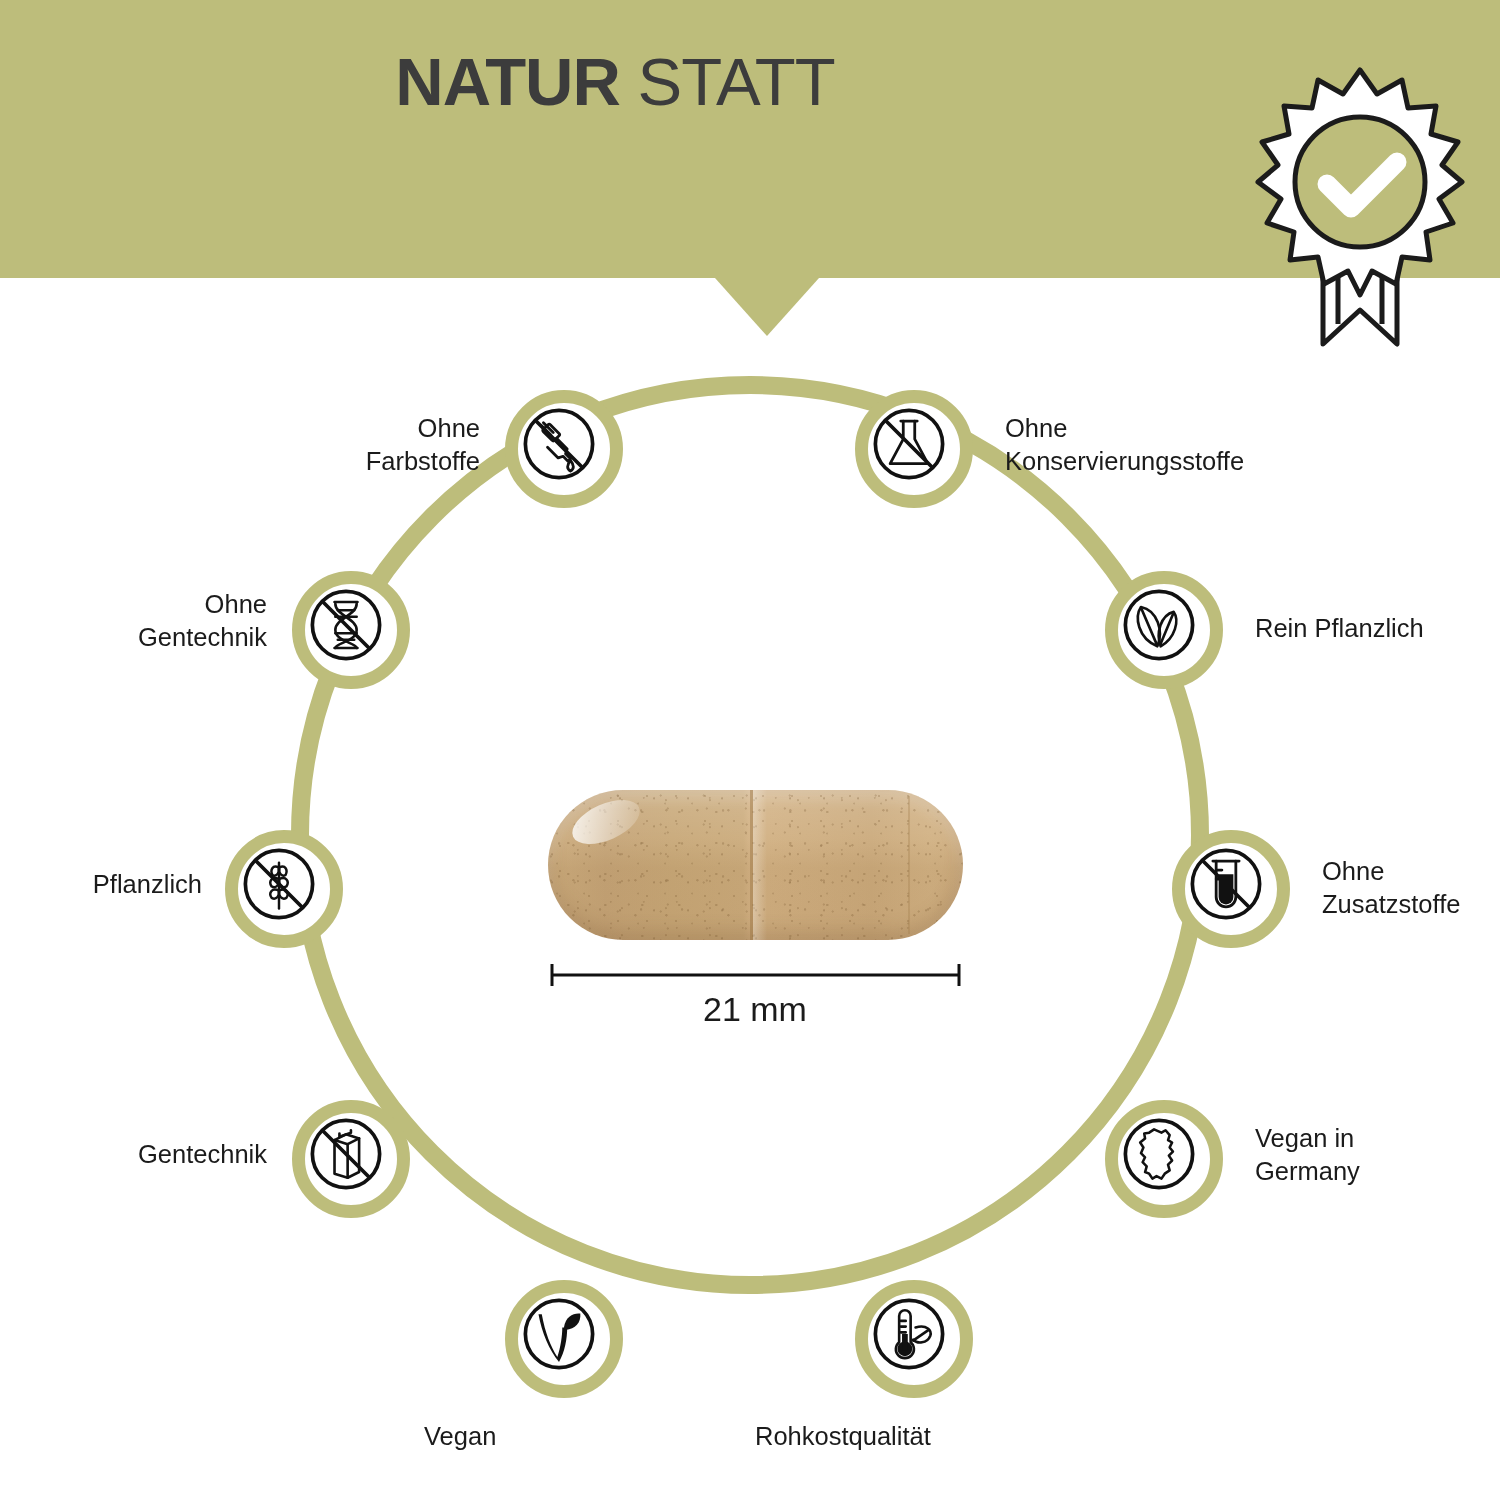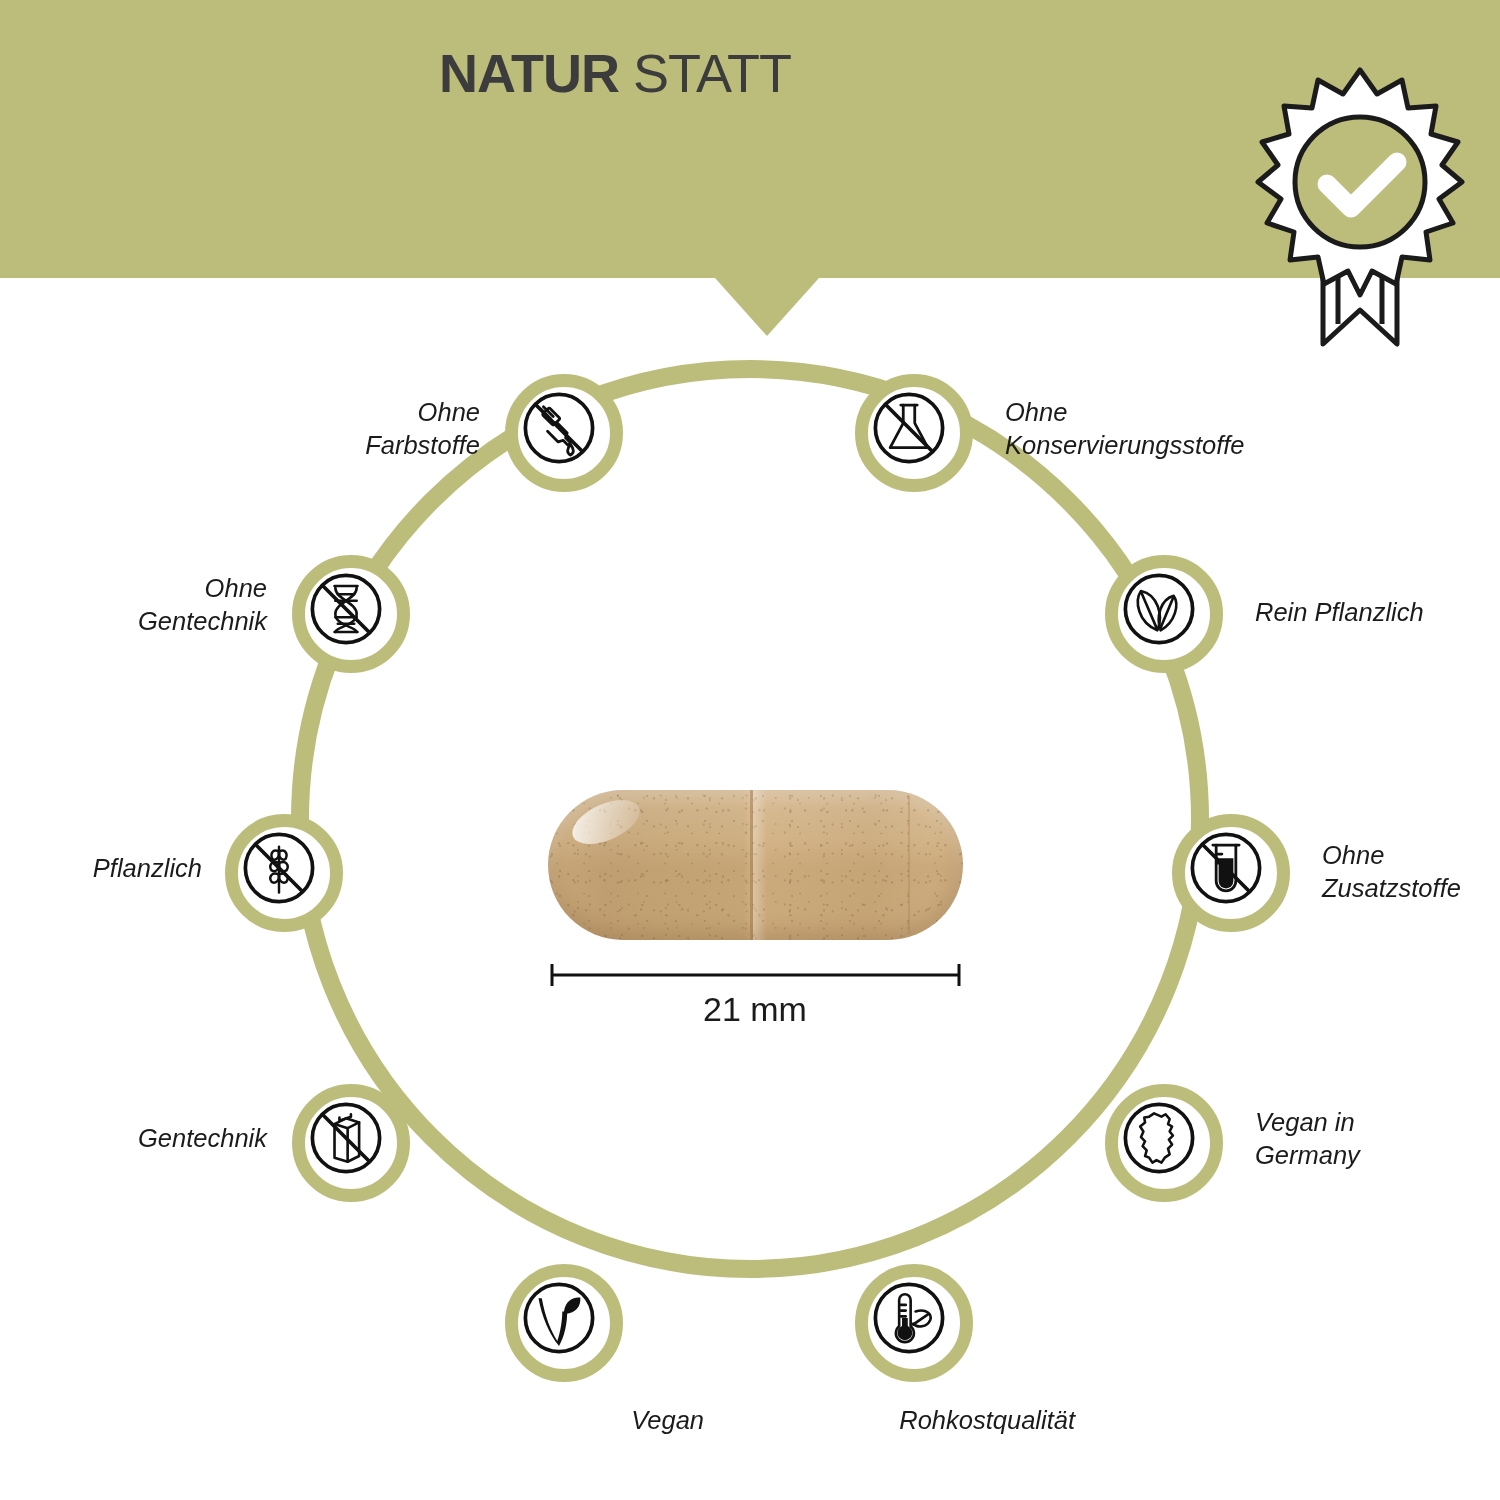--- a/index.html
+++ b/index.html
@@ -21,33 +21,33 @@
     position:absolute;left:715px;top:278px;
     width:0;height:0;
     border-left:52px solid transparent;
     border-right:52px solid transparent;
     border-top:58px solid #bdbd7b;
   }
   .title{
     position:absolute;left:0;top:42px;width:1230px;
     text-align:center;
     color:#3c3c3c;
-    font-size:54px;
+    font-size:67px;
     line-height:1.18;
     letter-spacing:-1px;
   }
   .title .t-bold{font-weight:bold;}
   .title .t-reg{font-weight:normal;}
   .title-line2{font-weight:bold;}
 
   
   .seal{position:absolute;left:1255px;top:62px;width:210px;height:290px;}
 
   
-  .wheel{position:absolute;left:0;top:284px;width:1500px;height:1200px;font-style:italic;}
+  .wheel{position:absolute;left:0;top:300px;width:1500px;height:1200px;}
   .wheel svg{position:absolute;left:0;top:0;}
 
   
   .node{
     position:absolute;
     width:118px;height:118px;
     border-radius:50%;
     background:#ffffff;
     border:13px solid #bdbd7b;
     box-sizing:border-box;
@@ -58,21 +58,21 @@
   
   .lbl{
     position:absolute;
     color:#1b1b1b;
     font-size:25.5px;
     line-height:1.28;
     white-space:pre-line;
   }
   .lbl.right{text-align:right;}
   .lbl.left{text-align:left;}
-  .lbl.center{text-align:right;}
+  .lbl.center{text-align:left;}
 
   
   .capsule-wrap{position:absolute;left:540px;top:780px;width:430px;height:260px;}
   .capsule{
     position:absolute;left:8px;top:10px;
     width:415px;height:150px;
     border-radius:75px;
     background:
       linear-gradient(180deg,
         rgba(255,255,255,0.16) 0%,

